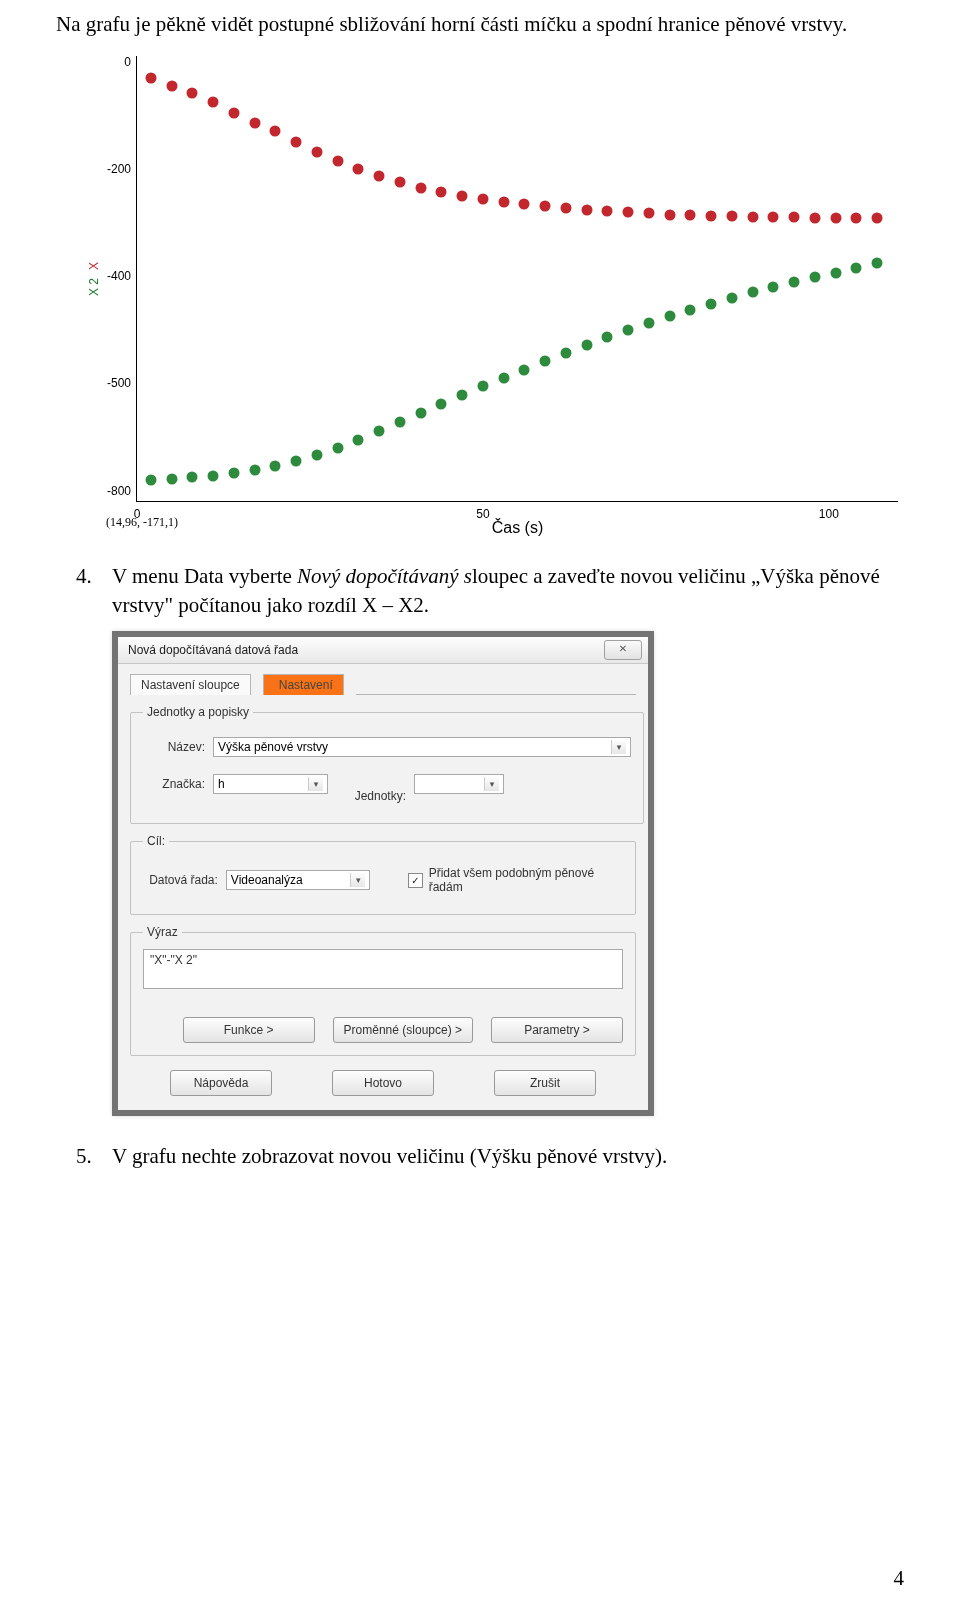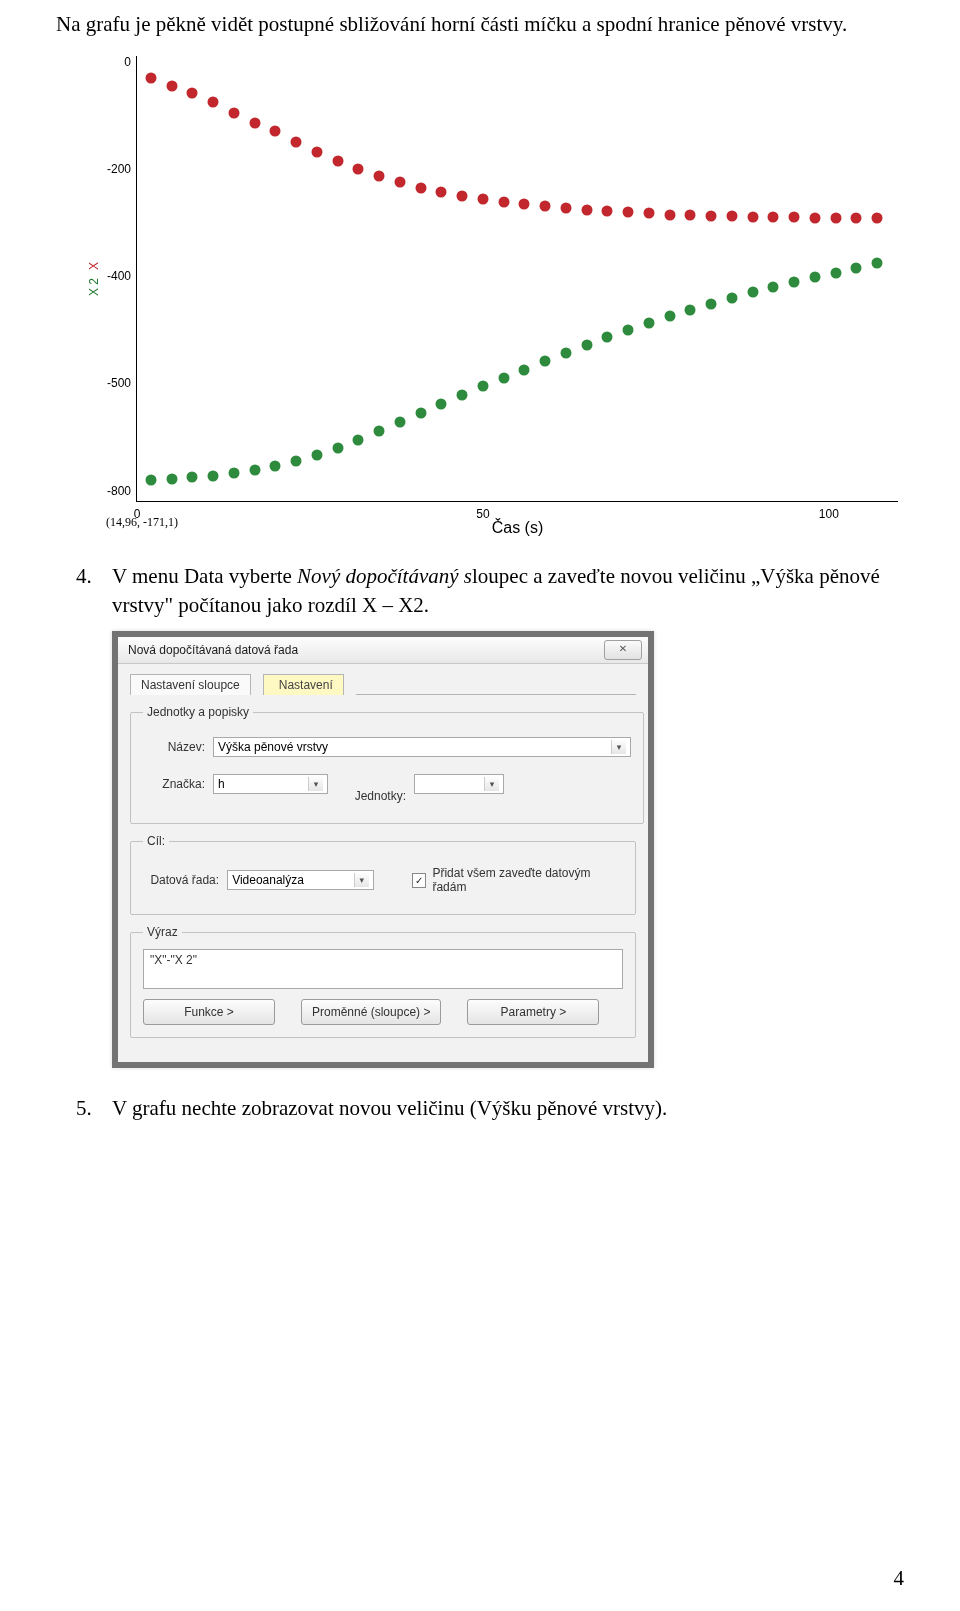--- a/index.html
+++ b/index.html
@@ -159,21 +159,21 @@
   }
   .tab {
     padding: 3px 10px;
     background: #fafafa;
     border: 1px solid #b5b5b5;
     border-bottom: none;
     font-size: 12px;
     cursor: default;
   }
   .tab.inactive {
-    background: #fef9c3;
+    background: #f97316;
     color: #444;
     padding-left: 15px;
   }
   .tabs-underline {
     border-bottom: 1px solid #b5b5b5;
     flex: 1;
     align-self: flex-end;
   }
 
   fieldset.group {
@@ -239,22 +239,23 @@
     height: 40px;
     background: #fff;
     border: 1px solid #a9a9a9;
     box-sizing: border-box;
     padding: 3px 6px;
     font-family: inherit;
     font-size: 12px;
   }
   .btn-row {
     display: flex;
-    gap: 26px;
-    margin-top: 10px;
+    gap: 18px;
+    margin-top: 28px;
+    justify-content: flex-end;
   }
   .btn {
     height: 24px;
     min-width: 110px;
     padding: 0 10px;
     border: 1px solid #9a9a9a;
     border-radius: 3px;
     background: linear-gradient(#fdfdfd,#e4e4e4);
     display: inline-flex;
     align-items: center;
@@ -420,35 +421,40 @@
       <fieldset class="group">
         <legend>Cíl:</legend>
         <div class="form-row">
           <label class="lbl" style="width:78px;">Datová řada:</label>
           <div class="select-like" style="width:150px;">
             <span>Videoanalýza</span>
             <span class="select-arrow">▾</span>
           </div>
           <div class="checkbox-row" style="margin-left:30px;">
             <span class="chk">✓</span>
-            <span>Přidat všem zaveďte datovým řadám</span>
+            <span>Přidat všem podobným pěnové řadám</span>
           </div>
         </div>
       </fieldset>
 
       <fieldset class="group">
         <legend>Výraz</legend>
         <div class="expr-box">"X"-"X 2"</div>
         <div class="btn-row">
           <div class="btn">Funkce &gt;</div>
           <div class="btn">Proměnné (sloupce) &gt;</div>
           <div class="btn">Parametry &gt;</div>
         </div>
       </fieldset>
 
+      <div class="dlg-footer">
+        <div class="btn small">Nápověda</div>
+        <div class="btn small">Hotovo</div>
+        <div class="btn small">Zrušit</div>
+      </div>
     </div>
   </div>
 
   <div class="step">
     <div class="step-number">5.</div>
     <div class="step-text">V grafu nechte zobrazovat novou veličinu (Výšku pěnové vrstvy).</div>
   </div>
 
   <div class="page-number">4</div>
 </div>

